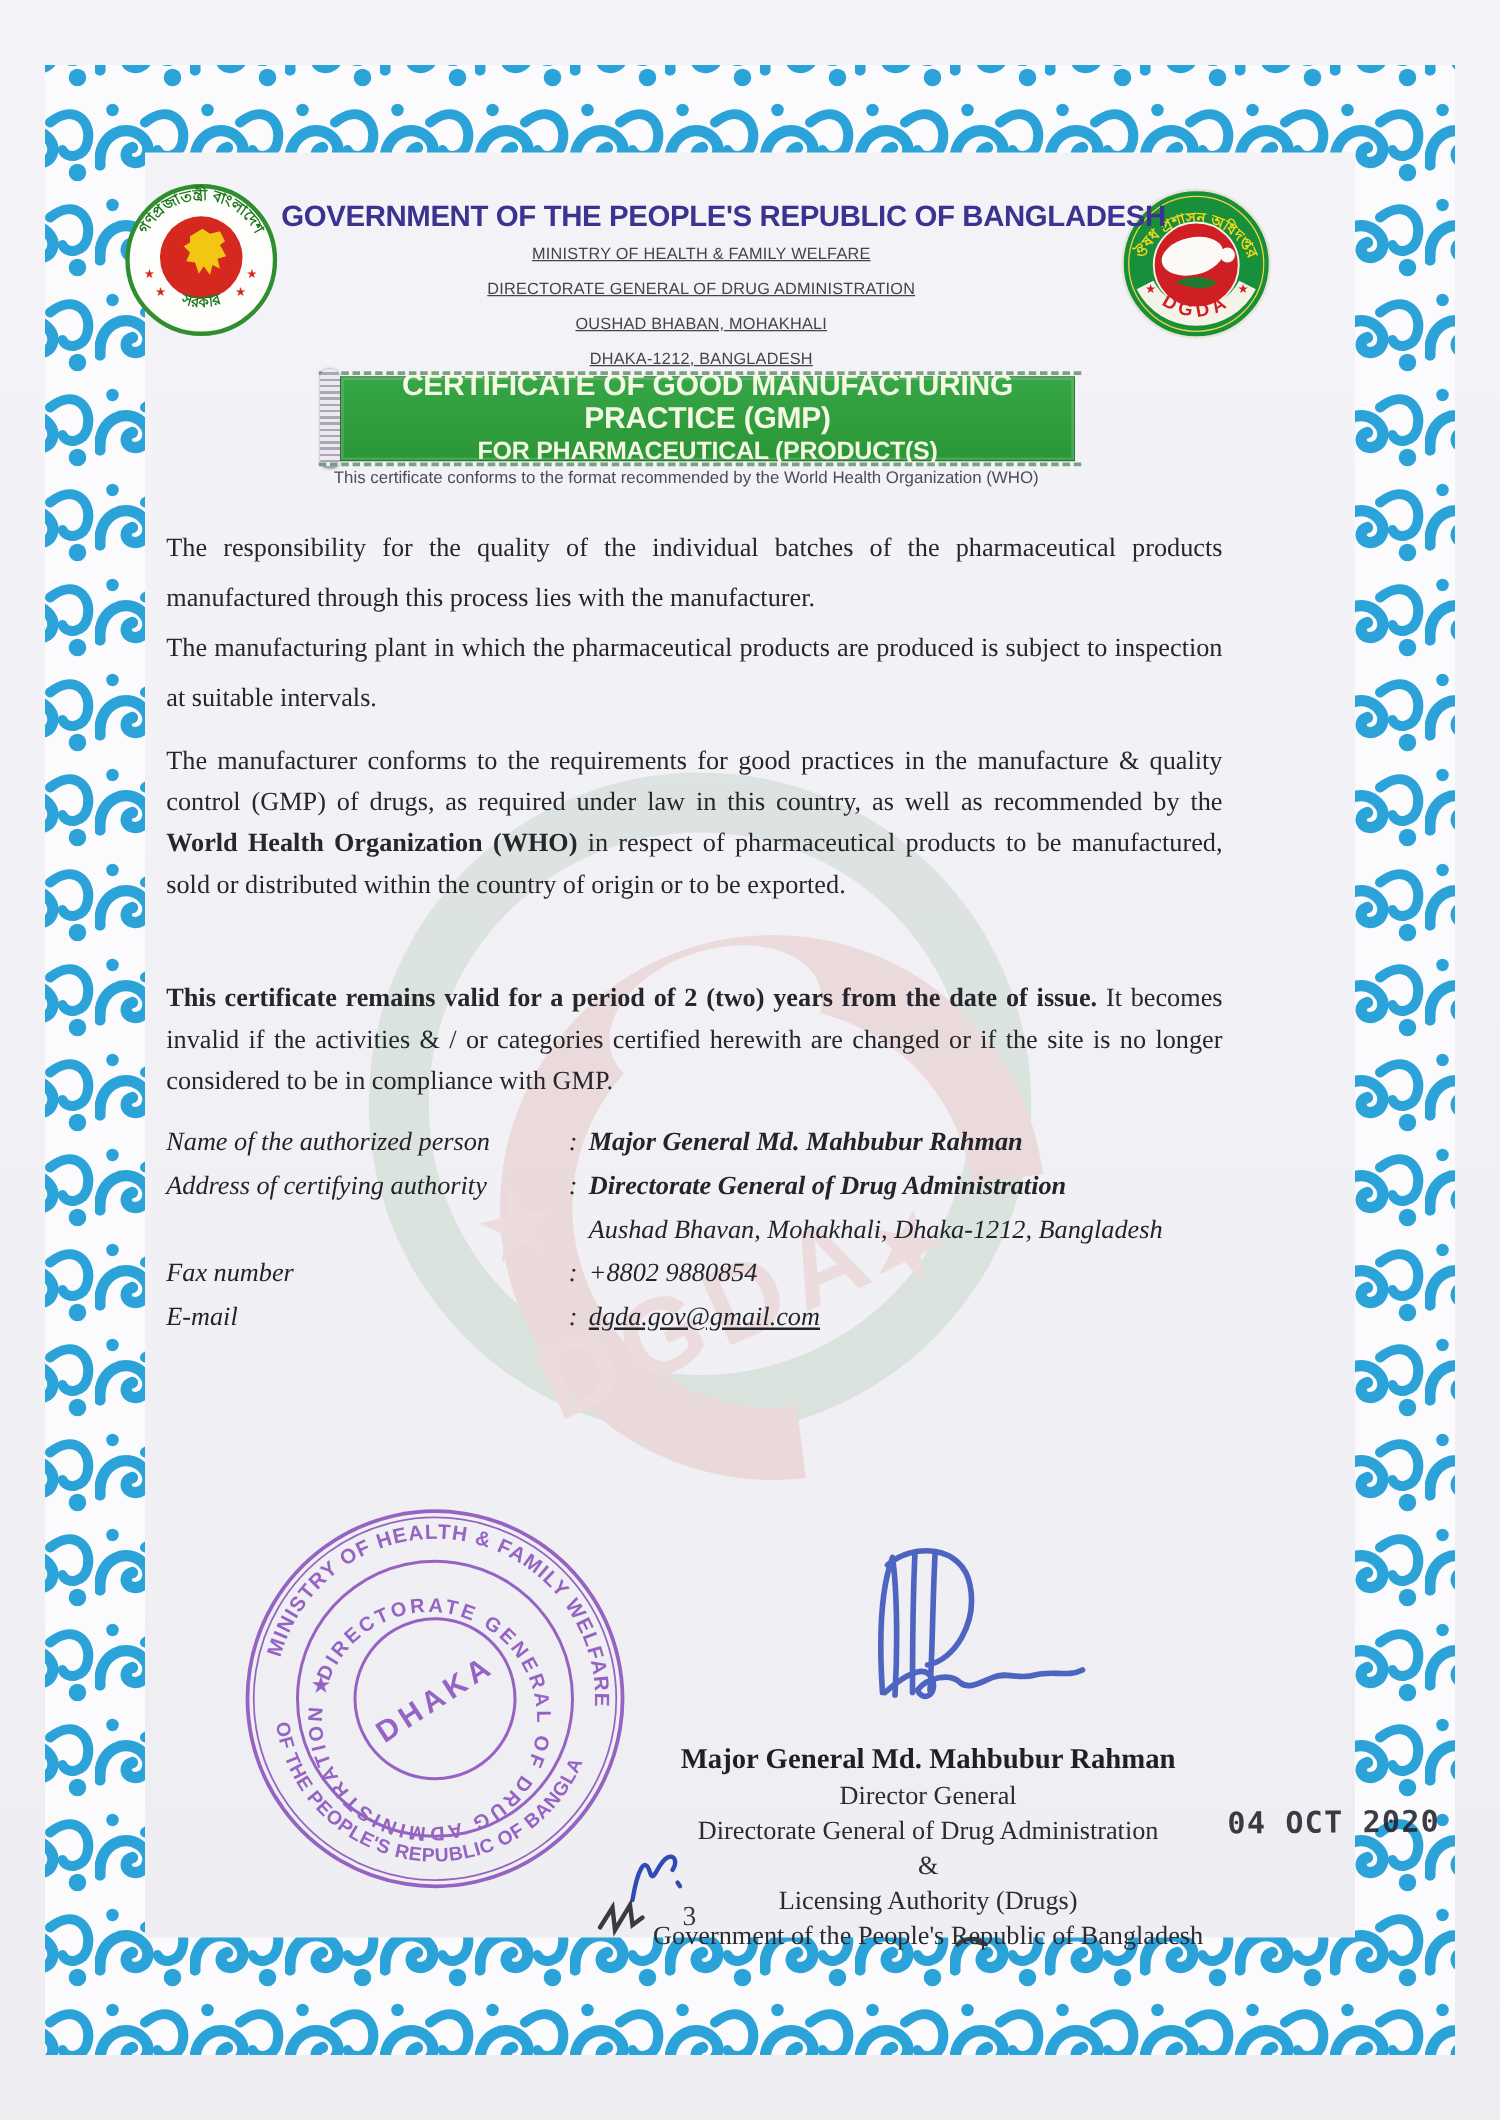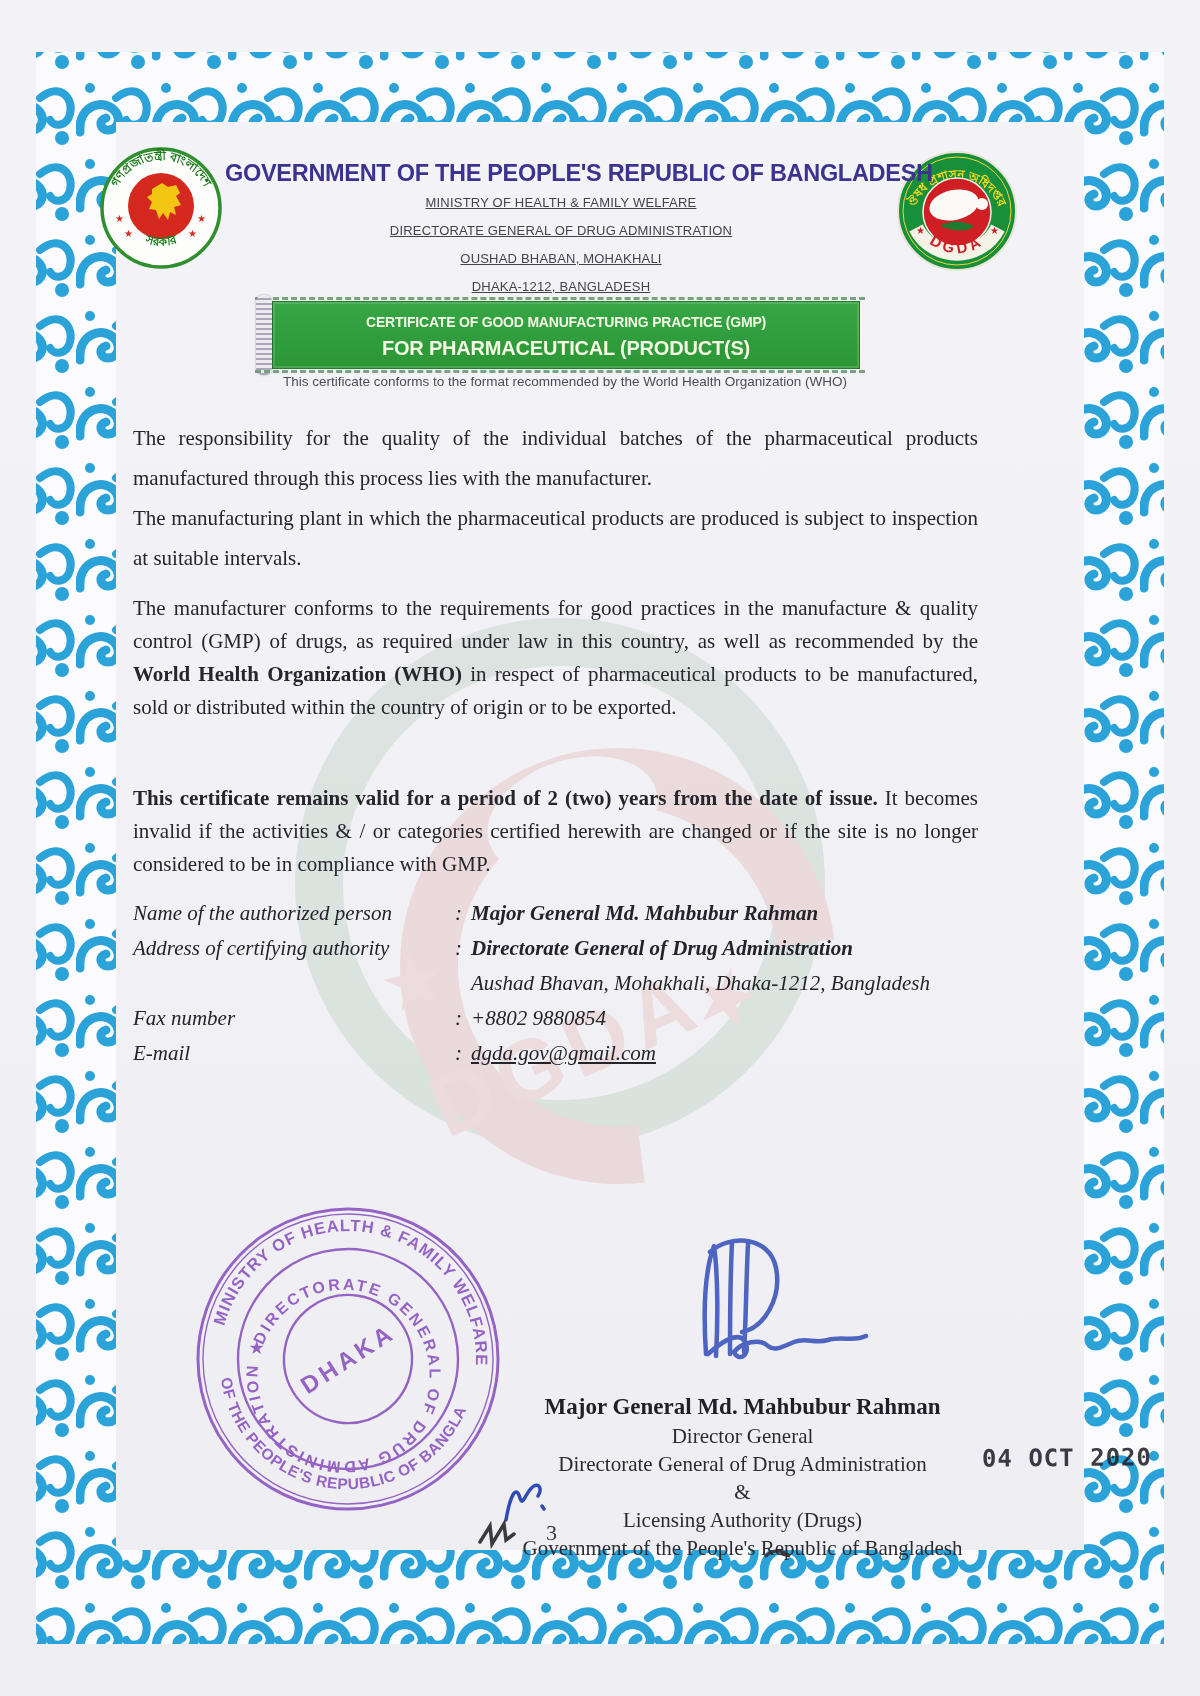--- a/index.html
+++ b/index.html
@@ -17,25 +17,25 @@
   .hline{font-size:13px;line-height:25px;color:#43434b;letter-spacing:.2px;margin-top:3px;text-decoration:underline;}
   .hline:first-of-type{margin-top:8px;}
 
   
   .banner{left:272px;top:301px;width:586px;height:66px;background:linear-gradient(180deg,#36a646,#2b9636);
     border:1px solid #1e7c2a;box-shadow:inset 0 0 0 2px rgba(255,255,255,.15);
     display:flex;flex-direction:column;justify-content:center;text-align:center;
     font-family:"Liberation Sans",sans-serif;font-weight:700;color:#f5f8e2;}
   .banner::before,.banner::after{content:"";position:absolute;left:-18px;right:-6px;border-top:3px dashed rgba(26,94,34,.55);}
   .banner::before{top:-5px;} .banner::after{bottom:-5px;}
-  .banner-line1{font-size:14px;letter-spacing:-0.2px;line-height:26px;}
+  .banner-line1{font-size:24px;letter-spacing:-0.2px;line-height:26px;}
   .banner-line2{font-size:20px;letter-spacing:-0.2px;line-height:26px;}
   .ribbon-roll{position:absolute;left:-17px;top:-7px;width:16px;height:80px;border-radius:7px;
     background:repeating-linear-gradient(180deg,#eceaf0 0 3px,#a9a7b5 3px 5px);box-shadow:0 0 2px rgba(60,60,80,.5);}
-  .banner-caption{left:240px;top:374px;width:650px;text-align:center;font-family:"Liberation Sans",sans-serif;
+  .banner-caption{left:224px;top:374px;width:650px;text-align:center;font-family:"Liberation Sans",sans-serif;
     font-size:13.5px;color:#4c4c55;}
 
   
   .bodytext{left:133px;width:845px;font-size:21px;text-align:justify;color:#26262c;}
   .lh-wide{line-height:40px;margin-top:20px;}
   .lh-mid{line-height:33px;}
   .b{font-weight:700;}
 
   
   .details{left:133px;top:896px;width:870px;font-size:21px;}

